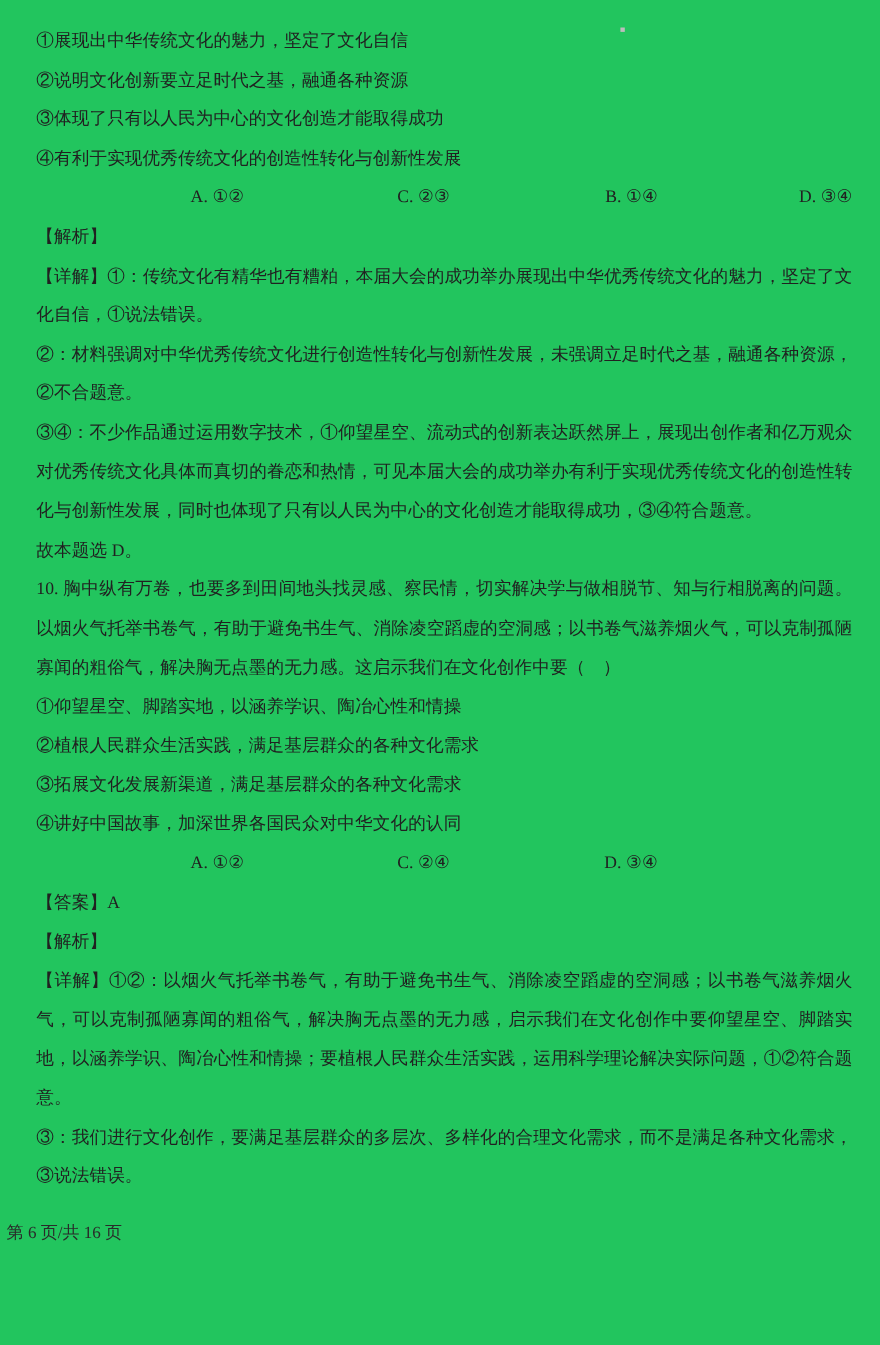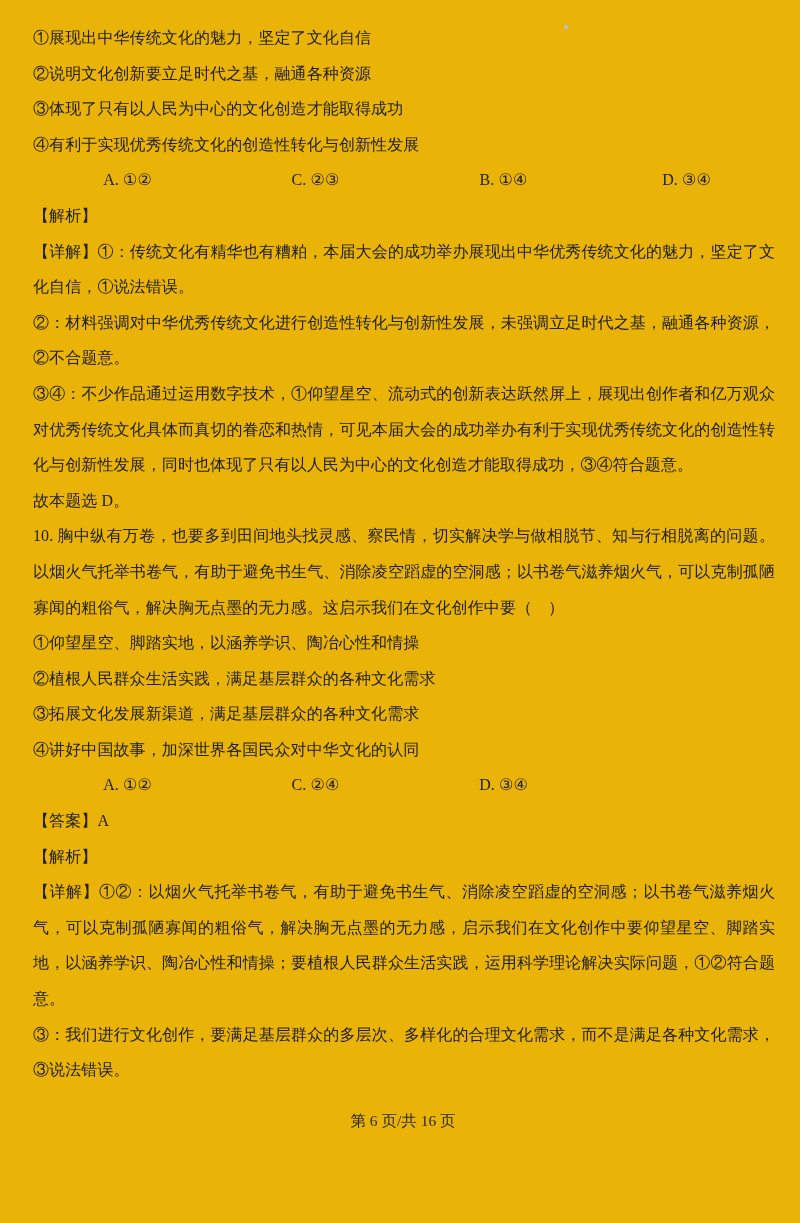--- a/index.html
+++ b/index.html
@@ -5,48 +5,47 @@
   html, body {
     margin: 0;
     padding: 0;
     background: #e9e9e9;
   }
   .page {
     position: relative;
     width: 800px;
     height: 1223px;
     margin: 0 auto;
-    background: #eab308;
+    background: #22c55e;
     overflow: hidden;
     font-family: "Liberation Serif", "DejaVu Serif", serif;
     color: #212121;
   }
   .content {
     padding: 20px 25px 0 33px;
     font-size: 16px;
     line-height: 35.6px;
     text-align: justify;
     letter-spacing: 0.1px;
   }
   .content p {
     margin: 0;
     padding: 0;
   }
   .choices {
     display: grid;
     grid-template-columns: 189px 187px 189px auto;
     line-height: 35.6px;
-    text-align: center;
+    text-align: right;
   }
   .footer {
     position: absolute;
     top: 1108px;
     left: 6px;
     right: 0;
-    text-align: center;
     font-size: 15.5px;
     line-height: 26px;
     color: #2a2a2a;
   }
   .speck {
     position: absolute;
     left: 564px;
     top: 25px;
     width: 4px;
     height: 4px;

